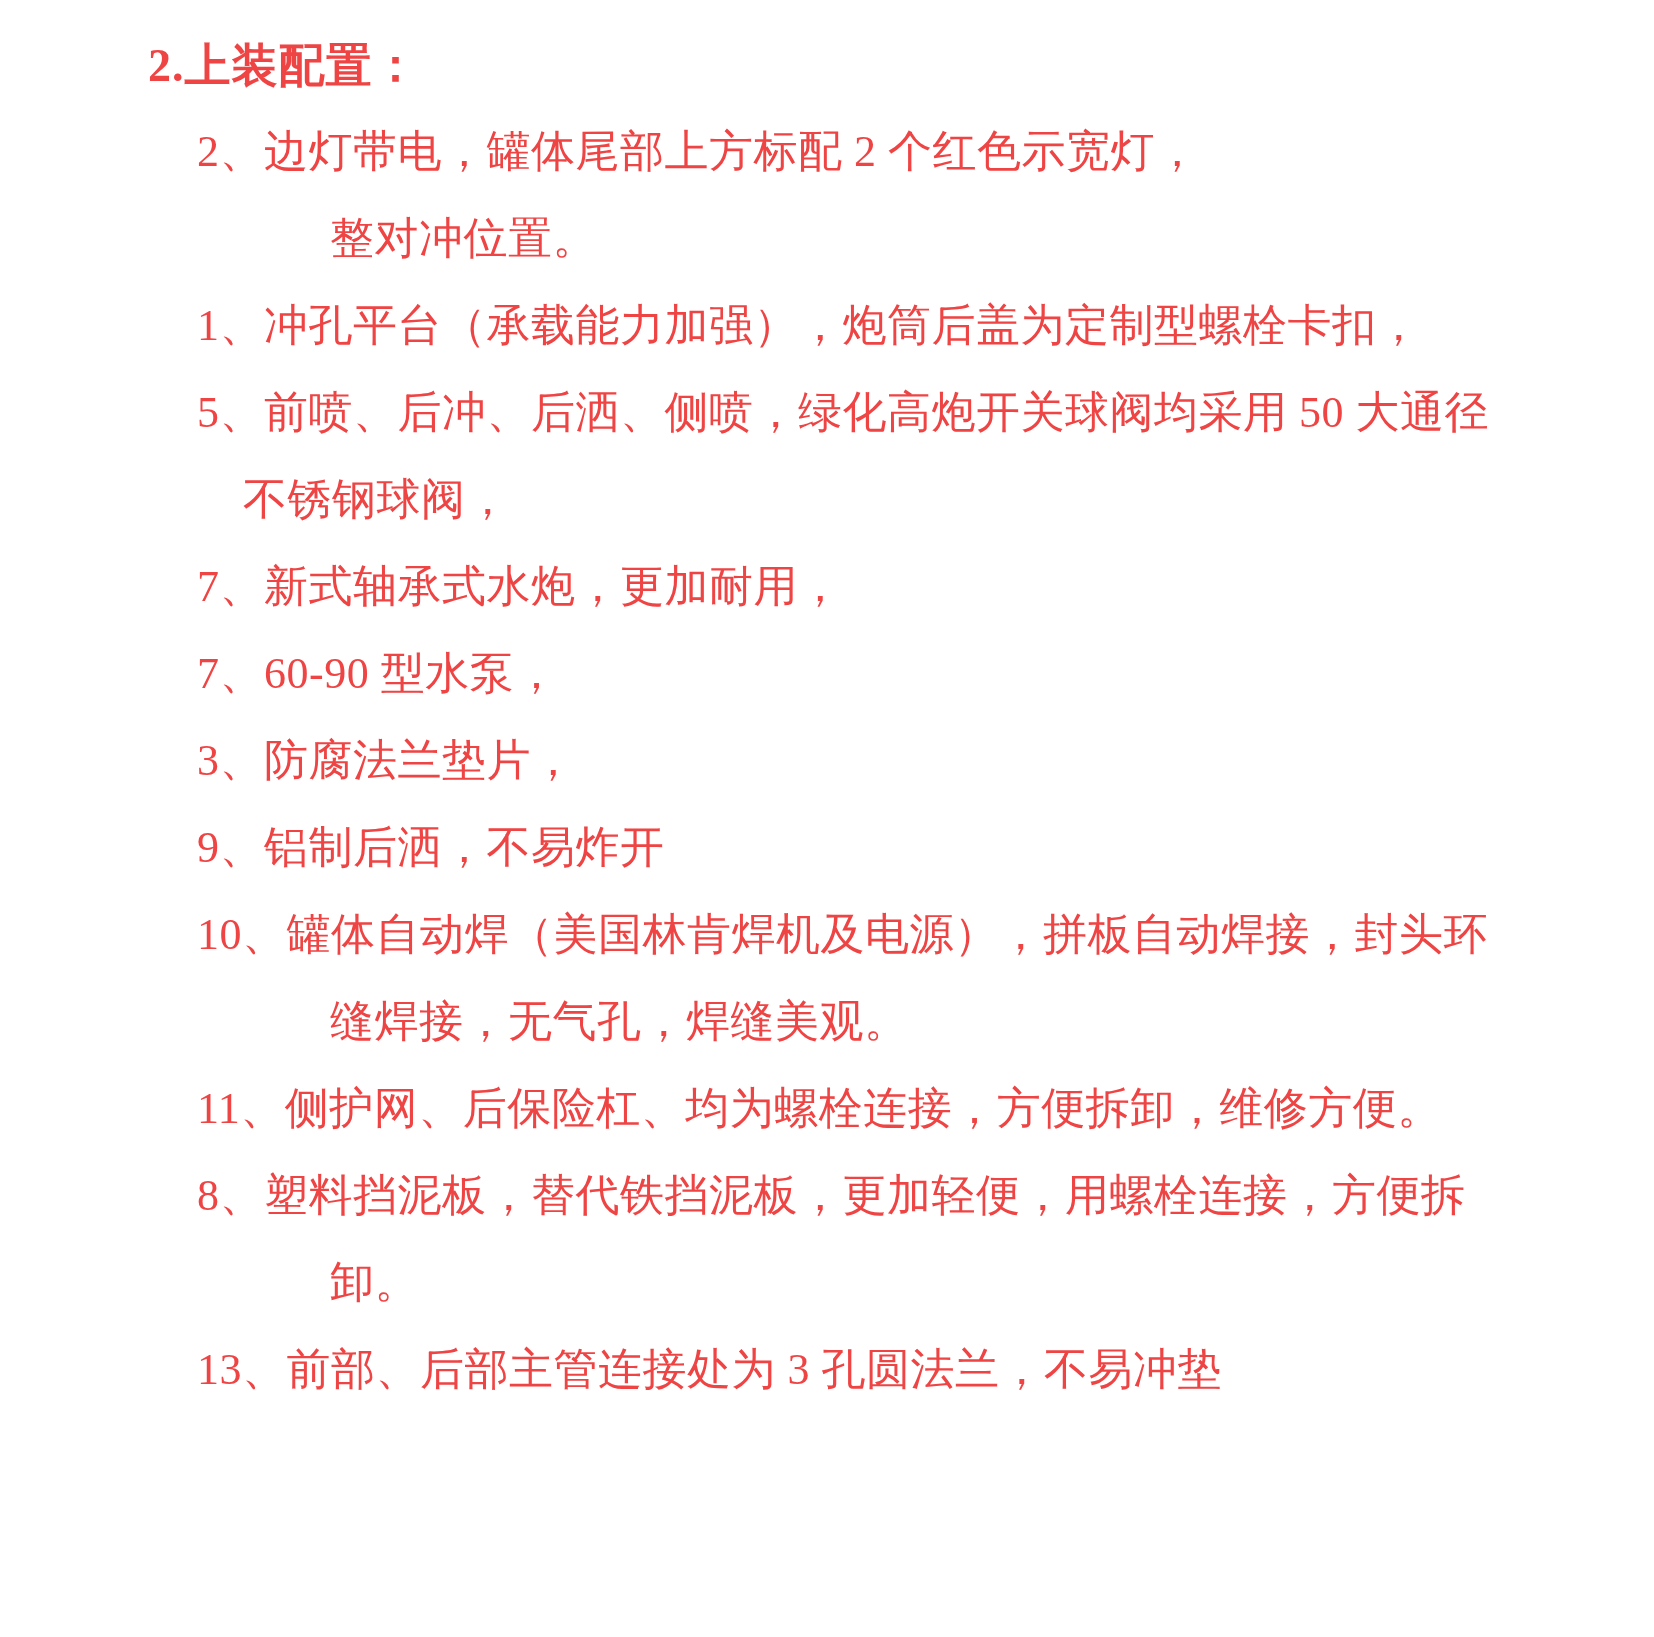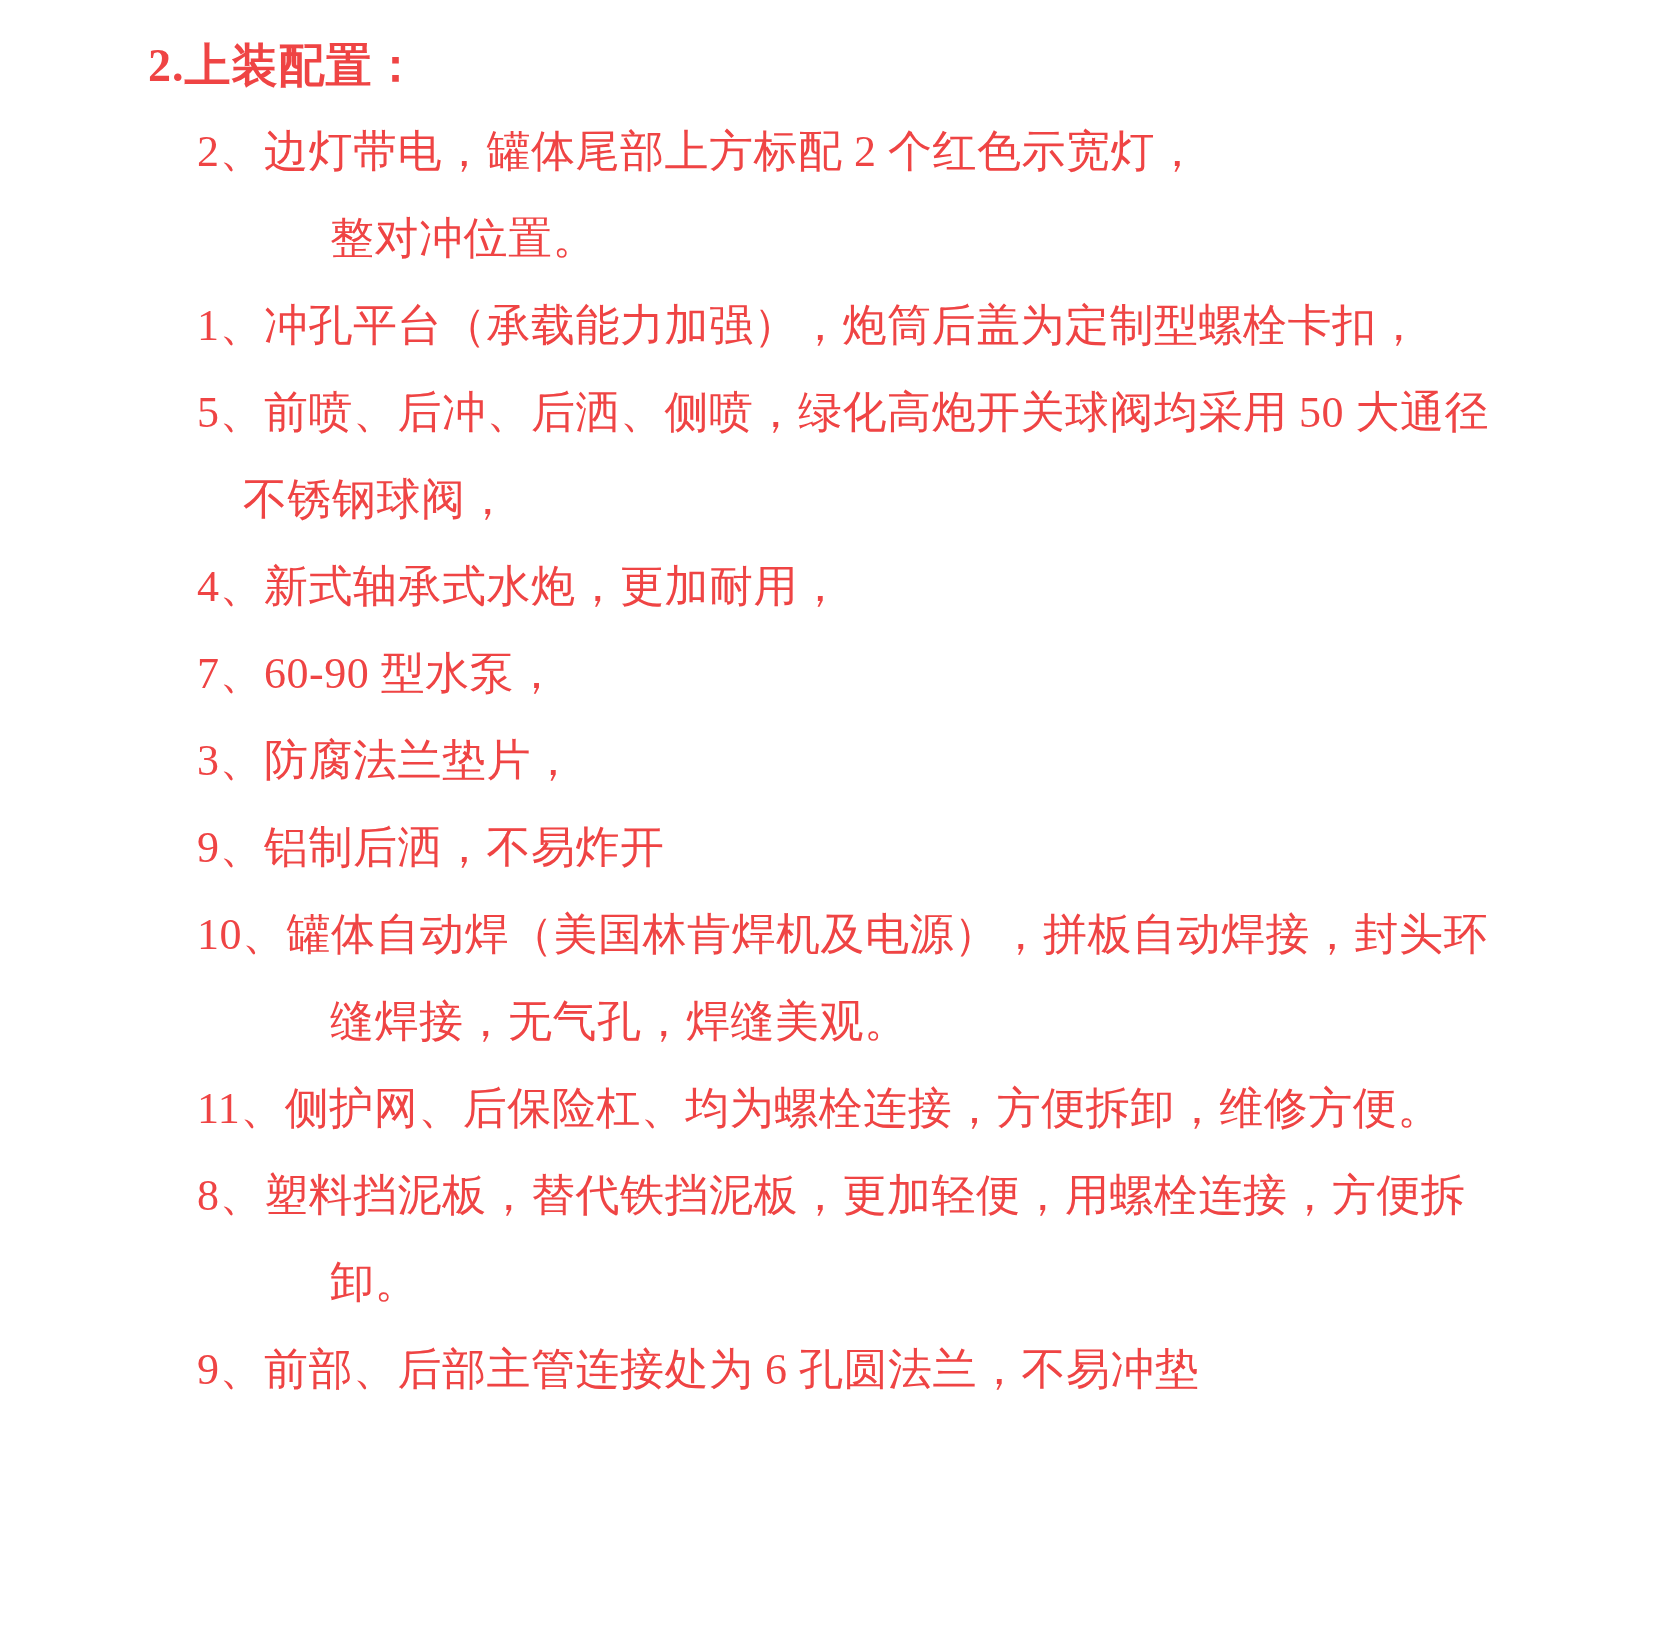--- a/index.html
+++ b/index.html
@@ -57,32 +57,32 @@
 
     <div class="line ind-num">2、边灯带电，罐体尾部上方标配 2 个红色示宽灯，</div>
 
     <div class="line ind-cont">整对冲位置。</div>
 
     <div class="line ind-num">1、冲孔平台（承载能力加强），炮筒后盖为定制型螺栓卡扣，</div>
 
     <div class="line ind-num">5、前喷、后冲、后洒、侧喷，绿化高炮开关球阀均采用 50 大通径</div>
     <div class="line ind-cont-sm">不锈钢球阀，</div>
 
-    <div class="line ind-num">4、新式轴承式水炮，更加耐用，</div>
+    <div class="line ind-num">7、新式轴承式水炮，更加耐用，</div>
 
     <div class="line ind-num">7、60-90 型水泵，</div>
 
     <div class="line ind-num">3、防腐法兰垫片，</div>
 
     <div class="line ind-num">9、铝制后洒，不易炸开</div>
 
     <div class="line ind-num">10、罐体自动焊（美国林肯焊机及电源），拼板自动焊接，封头环</div>
     <div class="line ind-cont">缝焊接，无气孔，焊缝美观。</div>
 
     <div class="line ind-num">11、侧护网、后保险杠、均为螺栓连接，方便拆卸，维修方便。</div>
 
     <div class="line ind-num">8、塑料挡泥板，替代铁挡泥板，更加轻便，用螺栓连接，方便拆</div>
     <div class="line ind-cont">卸。</div>
 
-    <div class="line ind-num">9、前部、后部主管连接处为 6 孔圆法兰，不易冲垫</div>
+    <div class="line ind-num">13、前部、后部主管连接处为 3 孔圆法兰，不易冲垫</div>
 
   </div>
 </div>
 
 </body></html>

